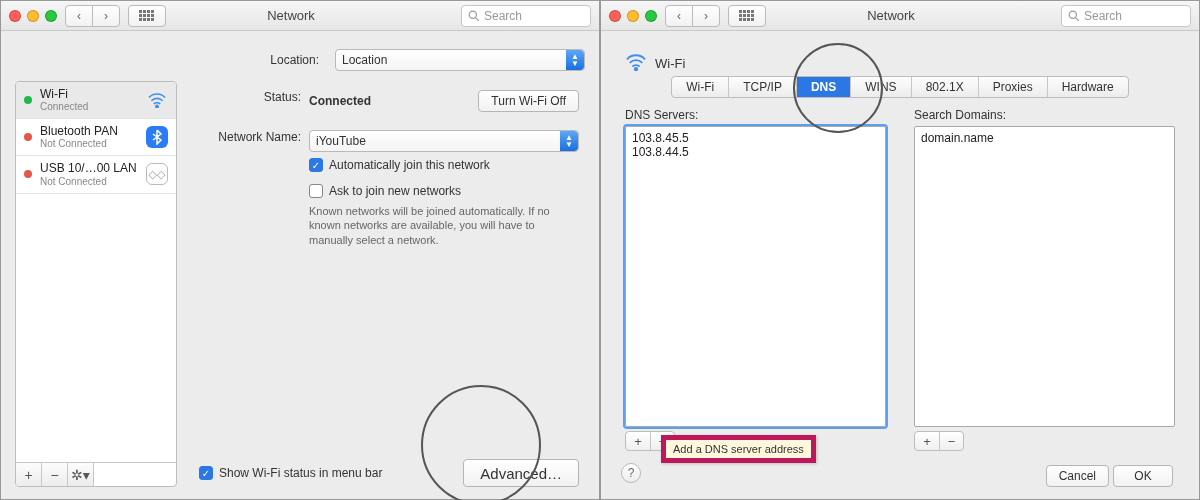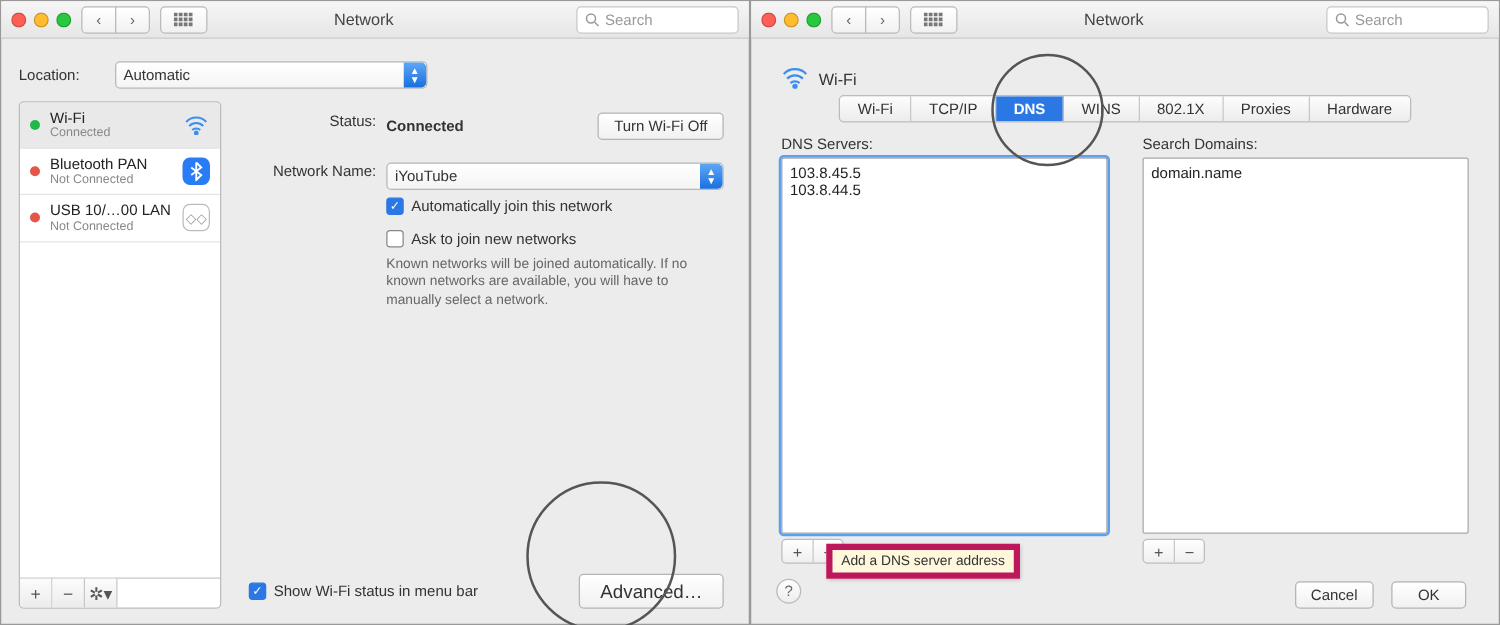--- a/index.html
+++ b/index.html
@@ -33,21 +33,21 @@
   .win-title {
     position:absolute; left:0; right:18px; text-align:center;
     font-size:13px; color:#444; pointer-events:none;
   }
   .searchbox {
     margin-left:auto; width:130px; height:22px; background:#fff;
     border:1px solid #c7c7c7; border-radius:4px; display:flex;
     align-items:center; padding:0 6px; gap:4px; color:#999;
   }
   .window-body { flex:1; padding:10px 14px 12px 14px; display:flex; flex-direction:column; }
-  .location-row { display:flex; align-items:center; gap:20px; padding:8px 0 10px; justify-content:flex-start;}
+  .location-row { display:flex; align-items:center; gap:8px; padding:8px 0 10px; justify-content:flex-end;}
   .popup {
     height:22px; background:linear-gradient(#fff,#f4f4f4);
     border:1px solid #b9b9b9; border-radius:4px; display:flex;
     align-items:center; padding:0 6px; min-width:220px; position:relative;
   }
   .popup .arrows {
     position:absolute; right:0; top:0; bottom:0; width:18px;
     background:linear-gradient(#5ea7f6,#1a6fe0); border-radius:0 4px 4px 0;
     display:flex; flex-direction:column; align-items:center; justify-content:center;
     color:#fff; font-size:8px; line-height:7px;
@@ -120,21 +120,21 @@
   .pm span + span { border-left:1px solid #c7c7c7;}
   .tooltip {
     position:absolute; background:#fff8dc; border:5px solid #be185d;
     padding:3px 7px; font-size:11px; color:#333; box-shadow:1px 1px 3px rgba(0,0,0,.2);
   }
   .help-btn {
     width:20px; height:20px; border:1px solid #b9b9b9; border-radius:50%;
     display:flex; align-items:center; justify-content:center; color:#6a6a6a;
     background:linear-gradient(#fff,#ededed); font-size:12px;
   }
-  .ok-row { display:flex; gap:14px; justify-content:flex-end; padding:10px 6px 4px;}
+  .ok-row { display:flex; gap:4px; justify-content:flex-end; padding:10px 6px 4px;}
 </style>
 </head>
 <body>
 
 <div class="window">
   <div class="titlebar">
     <div class="traffic">
       <div class="dot red"></div>
       <div class="dot yellow"></div>
       <div class="dot green"></div>
@@ -168,21 +168,21 @@
           <line x1="13" y1="13" x2="18" y2="18" stroke="#999" stroke-width="2"></line>
         </svg>
       <span>Search</span>
     </div>
   </div>
 
   <div class="window-body">
     <div class="location-row">
       <span class="lbl" style="width:auto">Location:</span>
       <div class="popup" style="min-width:250px">
-        <span>Automatic</span>
+        <span>Location</span>
         <div class="arrows">▲<br>▼</div>
       </div>
     </div>
 
     <div class="main-area">
       <div class="left-col">
         <div class="svc selected">
           <span class="statusdot green"></span>
           <div class="svc-text">
             <span class="svc-name">Wi-Fi</span>

